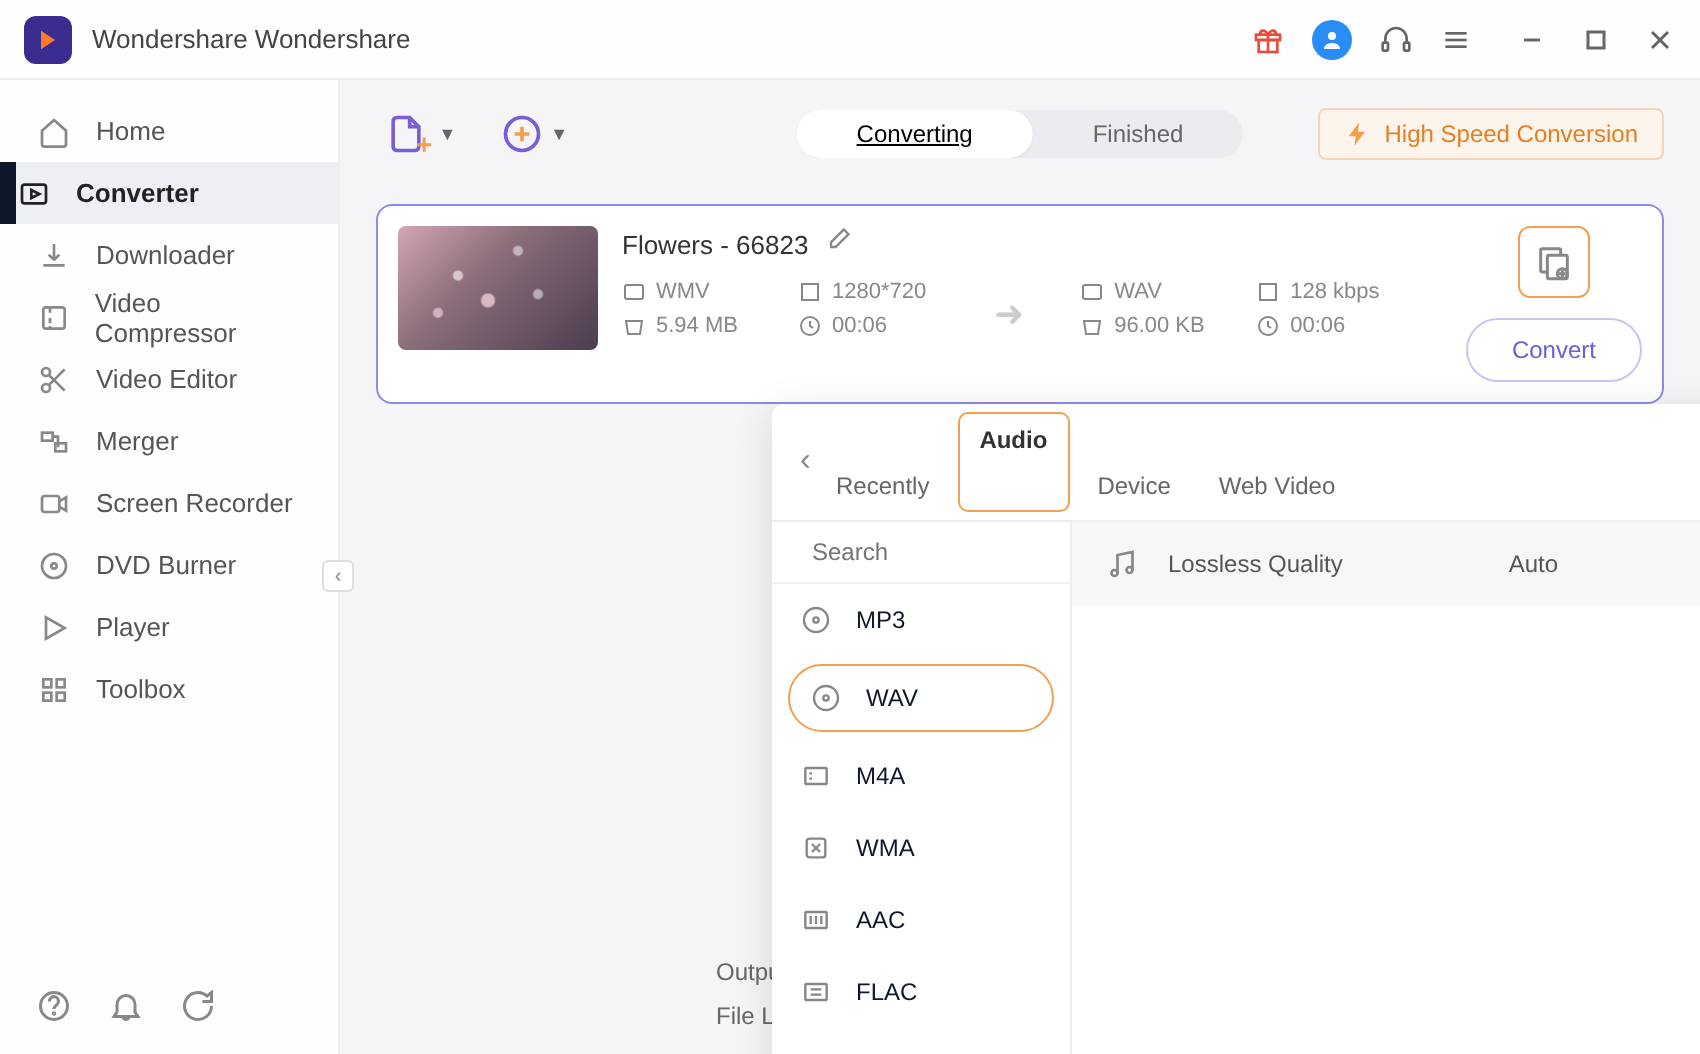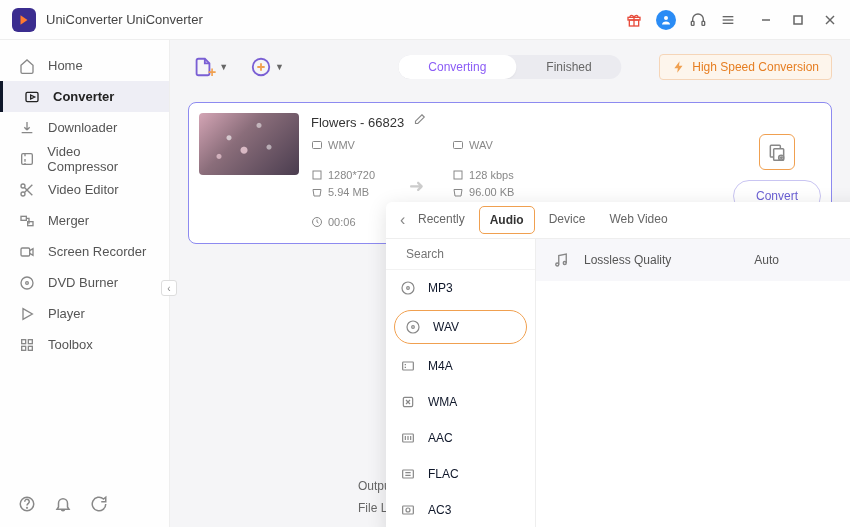--- a/index.html
+++ b/index.html
@@ -9,54 +9,54 @@
 .app-logo svg { fill: #ff7a2e; }
 .app-title { font-size: 13px; color: #444; }
 .titlebar-right { margin-left: auto; display: flex; align-items: center; gap: 14px; }
 .titlebar-icon { width: 16px; height: 16px; display: flex; align-items: center; justify-content: center; cursor: pointer; color: #666; }
 .avatar { width: 20px; height: 20px; border-radius: 50%; background: #2a8cf5; display: flex; align-items: center; justify-content: center; }
 .window-controls { display: flex; gap: 16px; margin-left: 8px; }
 
 .main-layout { display: flex; height: calc(100% - 40px); }
 .sidebar { width: 170px; background: #fefefe; border-right: 1px solid #eee; padding-top: 10px; position: relative; }
 .sidebar-item { display: flex; align-items: center; gap: 12px; padding: 8px 18px; font-size: 13px; color: #555; cursor: pointer; height: 31px; }
-.sidebar-item.active { background: #eeeef5; font-weight: 600; color: #222; border-left: 3px solid #0f172a; padding-left: 20px; }
+.sidebar-item.active { background: #eeeef5; font-weight: 600; color: #222; border-left: 8px solid #0f172a; padding-left: 0; }
 .sidebar-item .icon { width: 18px; height: 18px; display: flex; align-items: center; justify-content: center; color: #888; }
 .sidebar-collapse { position: absolute; right: -8px; top: 240px; width: 16px; height: 16px; background: #fff; border: 1px solid #ddd; border-radius: 3px; display: flex; align-items: center; justify-content: center; cursor: pointer; font-size: 10px; color: #888; }
 
 .content { flex: 1; display: flex; flex-direction: column; position: relative; }
 .toolbar { display: flex; align-items: center; padding: 10px 18px; gap: 14px; }
 .toolbar-btn { display: flex; align-items: center; cursor: pointer; padding: 4px; }
 .toolbar-btn .caret { font-size: 9px; color: #666; margin-left: 3px; }
 
 .segmented { display: flex; background: #ebebf0; border-radius: 14px; overflow: hidden; margin-left: auto; margin-right: auto; position: absolute; left: 50%; transform: translateX(-50%); }
 .segmented-item { padding: 5px 30px; font-size: 12px; color: #666; cursor: pointer; }
-.segmented-item.active { background: #fff; border-radius: 14px; color: #8b5cf6; box-shadow: 0 1px 2px rgba(0,0,0,0.05); }
+.segmented-item.active { background: #fff; border-radius: 14px; color: #000000; box-shadow: 0 1px 2px rgba(0,0,0,0.05); text-decoration: underline; }
 
 .hsc-btn { margin-left: auto; display: flex; align-items: center; gap: 6px; padding: 5px 12px; border: 1px solid #f5d5b8; border-radius: 4px; background: #fdf5ec; cursor: pointer; }
 .hsc-btn span { font-size: 12px; color: #e67e22; }
 
 .file-card { margin: 8px 18px; border: 1.5px solid #8d8af0; border-radius: 8px; padding: 10px; display: flex; gap: 12px; align-items: flex-start; background: #fff; }
 .thumb { width: 100px; height: 62px; background: linear-gradient(135deg, #d4a5b5 0%, #8a6d7a 40%, #4a3d4f 100%); border-radius: 4px; position: relative; overflow: hidden; }
 .thumb::before { content: ''; position: absolute; inset: 0; background: radial-gradient(circle at 30% 40%, rgba(255,255,255,0.6) 2px, transparent 3px), radial-gradient(circle at 60% 20%, rgba(255,255,255,0.5) 2px, transparent 3px), radial-gradient(circle at 45% 60%, rgba(255,220,230,0.7) 3px, transparent 4px), radial-gradient(circle at 70% 55%, rgba(255,255,255,0.5) 2px, transparent 3px), radial-gradient(circle at 20% 70%, rgba(255,220,230,0.6) 2px, transparent 3px); }
 .file-info { flex: 1; }
 .file-title-row { display: flex; align-items: center; gap: 8px; margin-bottom: 8px; }
 .file-title { font-size: 13px; color: #333; }
 .edit-icon { cursor: pointer; color: #888; }
-.meta-row { display: flex; gap: 18px; font-size: 11px; color: #888; margin-bottom: 5px; align-items: center; flex-direction: column; }
+.meta-row { display: flex; gap: 18px; font-size: 11px; color: #888; margin-bottom: 5px; align-items: center; }
 .meta-item { display: flex; align-items: center; gap: 5px; width: 70px; }
 .meta-row-wrap { display: flex; align-items: center; gap: 20px; }
 .arrow-sep { color: #ccc; font-size: 18px; margin: 0 8px; }
 .file-actions { display: flex; align-items: center; gap: 10px; margin-left: auto; align-self: center; flex-direction: column; }
 .format-btn { width: 36px; height: 36px; border: 1.5px solid #f0a050; border-radius: 6px; display: flex; align-items: center; justify-content: center; cursor: pointer; background: #fff; }
 .convert-btn { padding: 8px 22px; border: 1px solid #c9c5f2; border-radius: 18px; background: #fff; color: #6a5fd4; font-size: 12px; cursor: pointer; }
 
 .format-popup { position: absolute; top: 162px; left: 216px; width: 498px; background: #fff; border-radius: 6px; box-shadow: 0 4px 20px rgba(0,0,0,0.12); z-index: 20; }
 .popup-tabs { display: flex; padding: 0 14px; border-bottom: 1px solid #eee; }
-.popup-tab { padding: 10px 12px; font-size: 12px; color: #666; cursor: pointer; }
+.popup-tab { padding: 10px 12px; font-size: 12px; color: #666; cursor: pointer; margin-top: 24px; }
 .popup-tab.active { color: #333; font-weight: 700; border: 1.5px solid #f0a050; border-radius: 5px; margin: 4px 2px; padding: 6px 10px; }
 .popup-body { display: flex; height: 298px; }
 .popup-left { width: 150px; border-right: 1px solid #eee; overflow-y: auto; }
 .search-row { display: flex; align-items: center; padding: 8px 12px; gap: 8px; border-bottom: 1px solid #f2f2f2; }
 .search-row input { border: none; outline: none; font-size: 12px; flex: 1; }
 .fmt-item { display: flex; align-items: center; gap: 12px; padding: 10px 14px; font-size: 12px; color: #0f172a; cursor: pointer; }
 .fmt-item.selected { border: 1.5px solid #f0a050; border-radius: 18px; margin: 4px 8px; padding: 8px 10px; }
 .popup-right { flex: 1; }
 .quality-row { display: flex; align-items: center; padding: 12px 16px; gap: 14px; font-size: 12px; color: #555; background: #f7f7fa; }
 .quality-row .q-label { flex: 0 0 auto; }
@@ -75,21 +75,21 @@
 </style>
 </head>
 <body>
 
 <div class="titlebar">
   <div class="app-logo">
     <svg width="14" height="14" viewBox="0 0 24 24">
         <path d="M6 4 L18 12 L6 20 Z"></path>
       </svg>
   </div>
-  <div class="app-title">UniConverter UniConverter</div>
+  <div class="app-title">Wondershare Wondershare</div>
   <div class="titlebar-right">
     <div class="titlebar-icon">
         <svg width="16" height="16" viewBox="0 0 24 24" fill="none" stroke="#e74c3c" stroke-width="2">
           <rect x="3" y="8" width="18" height="4"></rect>
           <rect x="5" y="12" width="14" height="9"></rect>
           <path d="M12 8v13M12 8c-2-4-6-4-6 0M12 8c2-4 6-4 6 0"></path>
         </svg>
       </div>
     <div class="avatar">
         <svg width="12" height="12" viewBox="0 0 24 24" fill="#fff">

